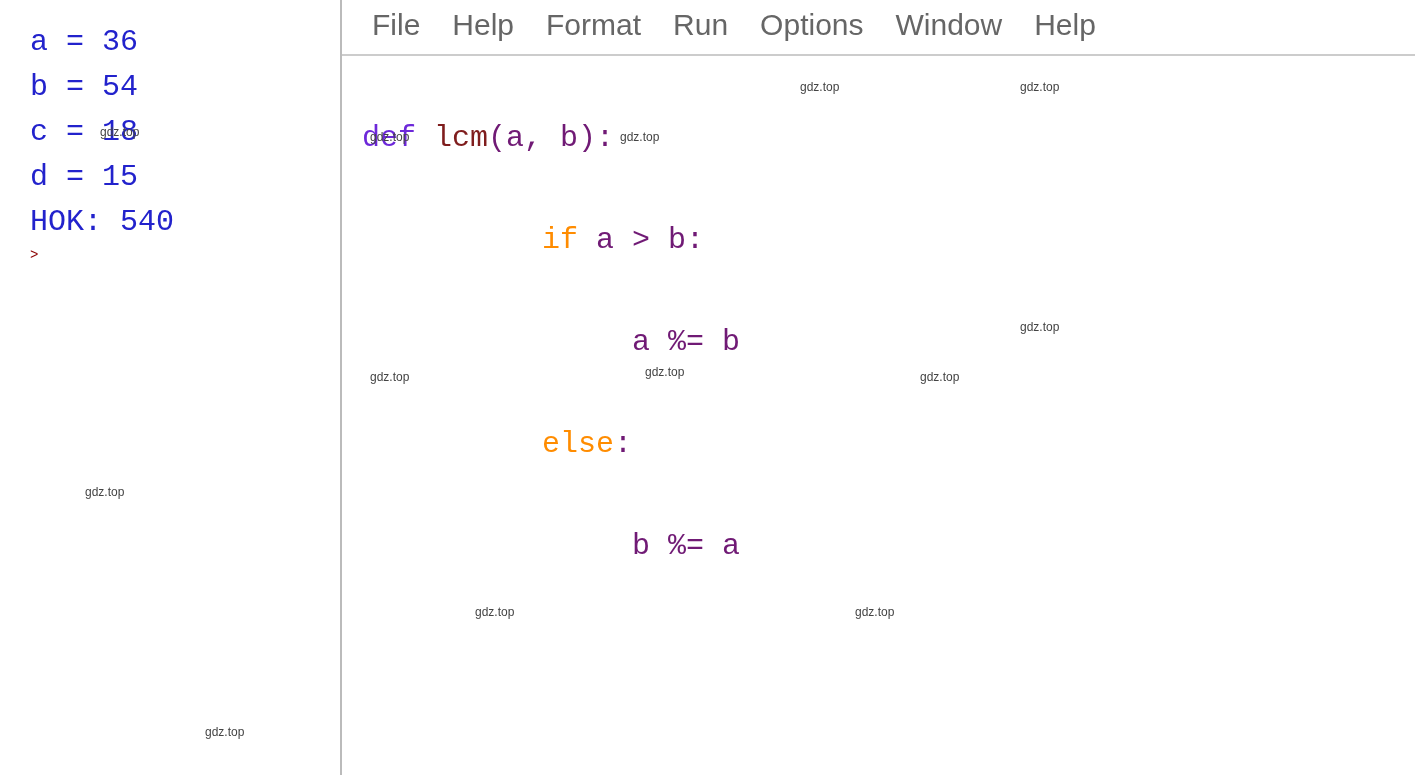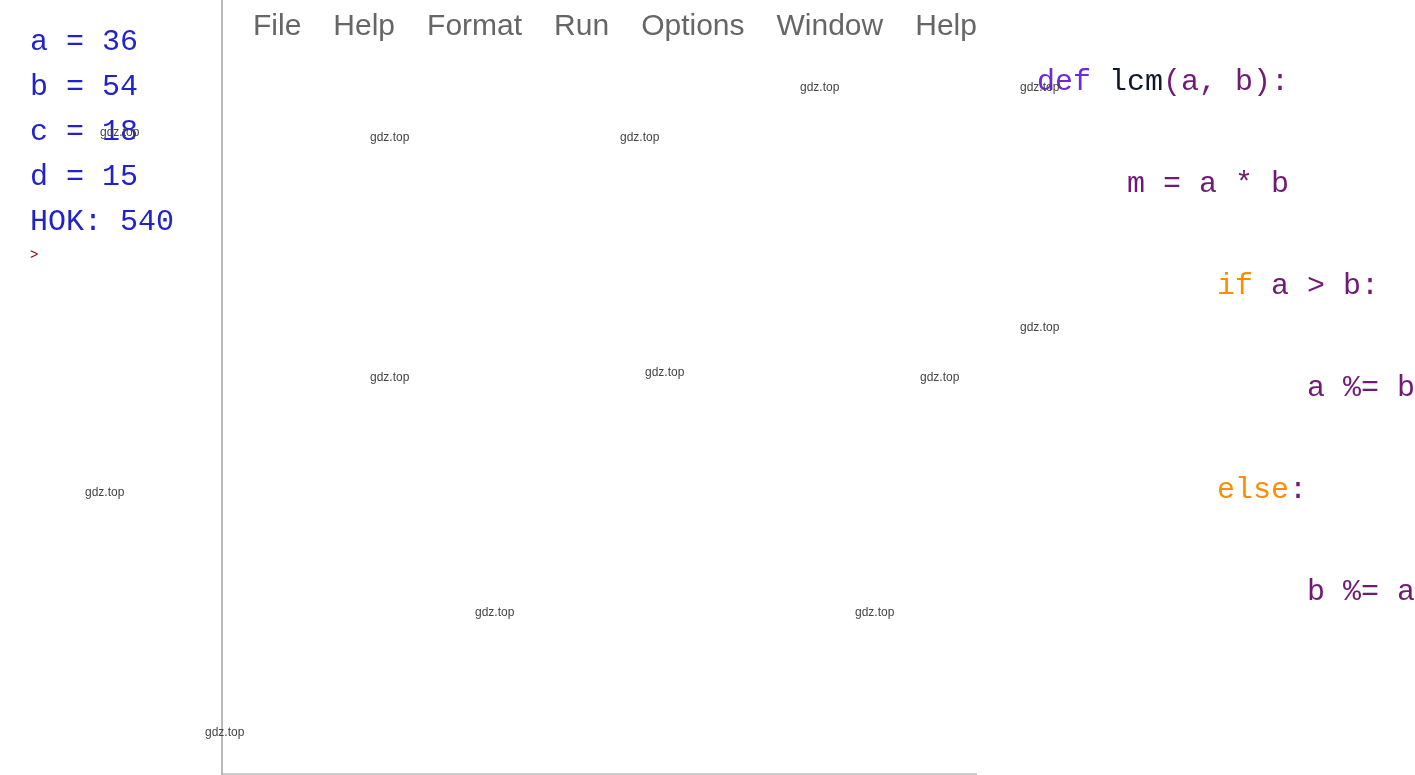--- a/index.html
+++ b/index.html
@@ -17,43 +17,42 @@
       padding: 20px 10px 10px 30px;
       border-right: 2px solid #bbb;
       background: #fff;
       line-height: 1.5;
     }
     .shell-line { color: #2222cc; white-space: pre; }
     .prompt { color: #8b0000; font-size: 14px; }
     .editor-pane {
       flex: 1;
       display: flex;
-      flex-direction: row;
+      flex-direction: column;
       background: #fff;
-      gap: 40px;
     }
     .menubar {
       font-family: Arial, sans-serif;
       font-size: 30px;
       color: #666;
       padding: 8px 0 12px 30px;
       display: flex;
       gap: 32px;
       border-bottom: 2px solid #ccc;
     }
     .menu-item { cursor: pointer; }
     .code {
       padding: 6px 0 0 20px;
       line-height: 1.7;
       white-space: pre;
       font-size: 30px;
     }
     .kw { color: #ff8c00; }
     .def { color: #6d28d9; }
-    .fn { color: #0f172a; }
+    .fn { color: #7f1d1d; }
     .plain { color: #701a75; }
     .watermark {
       position: absolute;
       font-family: Arial, sans-serif;
       font-size: 12px;
       color: #444;
       pointer-events: none;
     }
   </style>
 </head>
@@ -73,21 +72,20 @@
     <span class="menu-item">File</span>
     <span class="menu-item">Help</span>
     <span class="menu-item">Format</span>
     <span class="menu-item">Run</span>
     <span class="menu-item">Options</span>
     <span class="menu-item">Window</span>
     <span class="menu-item">Help</span>
   </div>
   <div class="code">
 <div><span class="def">def</span><span class="fn"> lcm</span><span class="plain">(a, b):</span></div>
-<div><span class="plain">     </span><span class="plain">m = a * b</span></div>
 <div><span class="plain">          </span><span class="kw">if</span><span class="plain"> a &gt; b:</span></div>
 <div><span class="plain">               </span><span class="plain">a %= b</span></div>
 <div><span class="plain">          </span><span class="kw">else</span><span class="plain">:</span></div>
 <div><span class="plain">               </span><span class="plain">b %= a</span></div>
 
 
 
 
 
 

